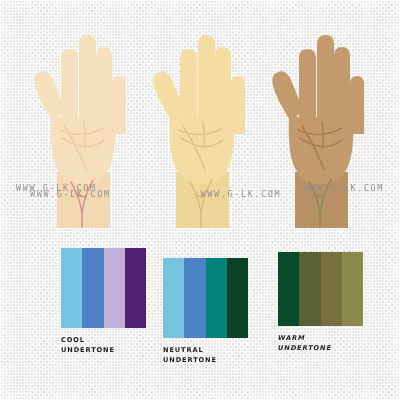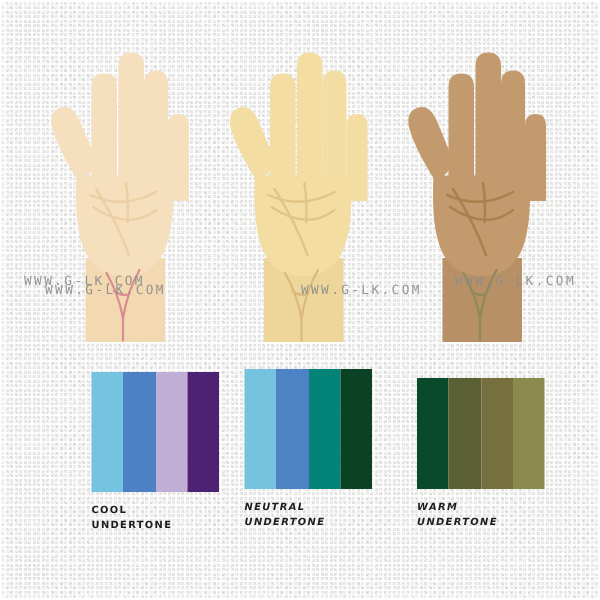--- a/index.html
+++ b/index.html
@@ -198,21 +198,21 @@
       <div class="swatch" style="background:#4d80c4"></div>
       <div class="swatch" style="background:#c0aed6"></div>
       <div class="swatch" style="background:#4e2273"></div>
     </div>
     <div class="palette-label">
       <div>COOL</div>
       <div>UNDERTONE</div>
     </div>
   </div>
 
-  <div class="palette-group" style="left:163px; top:246px;font-style:italic;">
+  <div class="palette-group" style="left:163px; top:258px;">
     <div class="swatch-row">
       <div class="swatch" style="background:#76c3e0"></div>
       <div class="swatch" style="background:#4d82c4"></div>
       <div class="swatch" style="background:#048378"></div>
       <div class="swatch" style="background:#0b4226"></div>
     </div>
     <div class="palette-label">
       <div>NEUTRAL</div>
       <div>UNDERTONE</div>
     </div>

